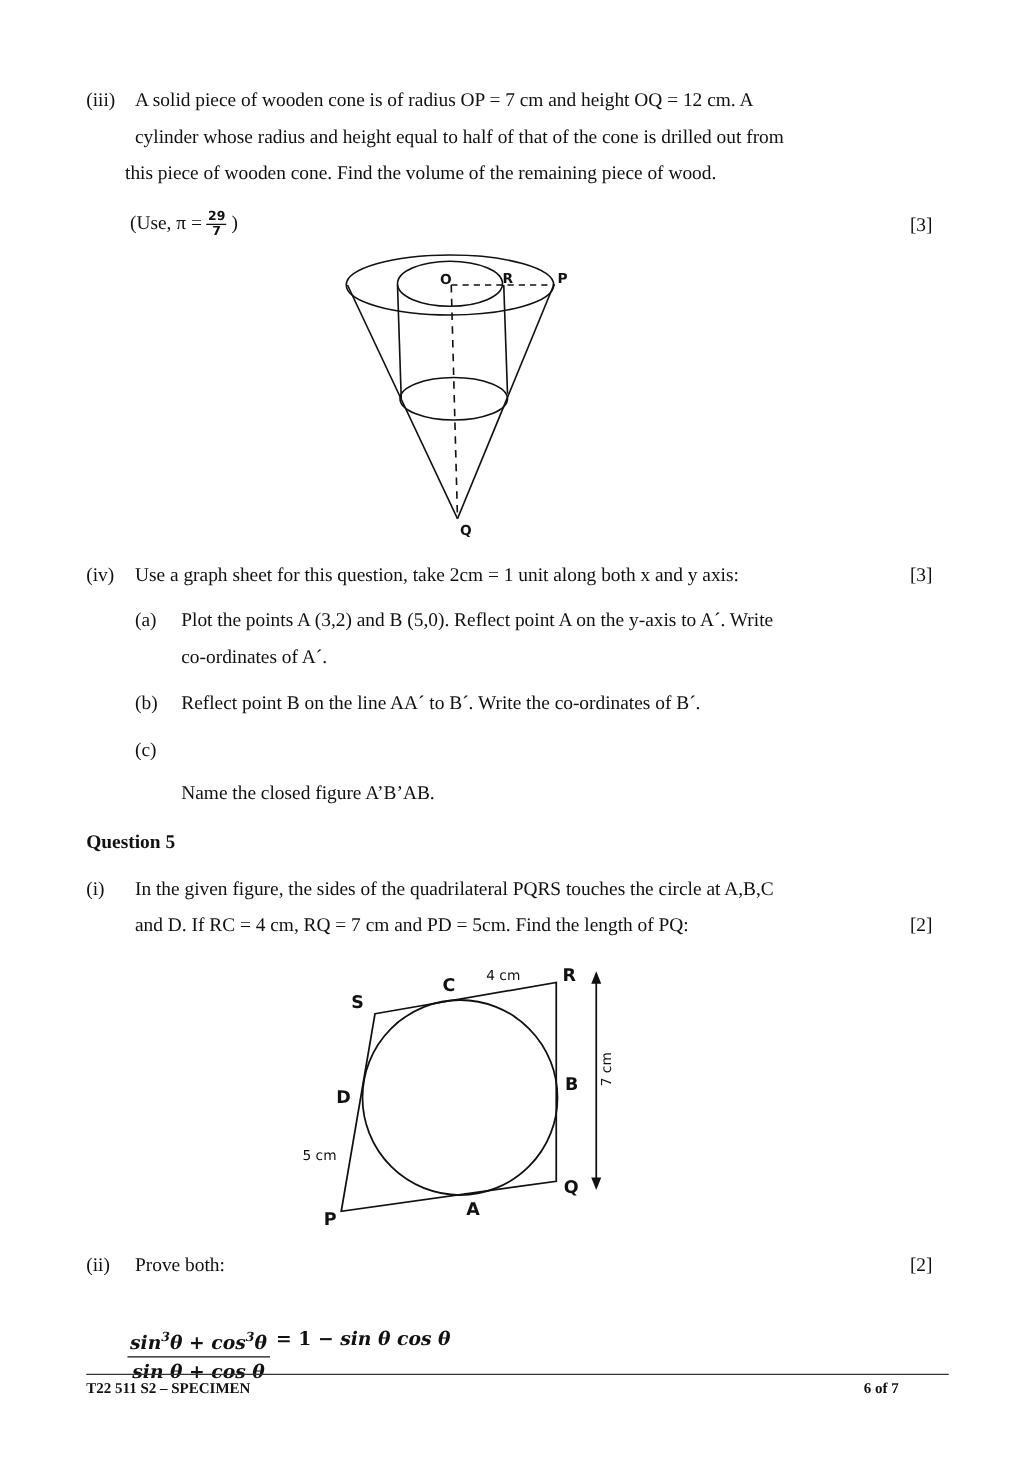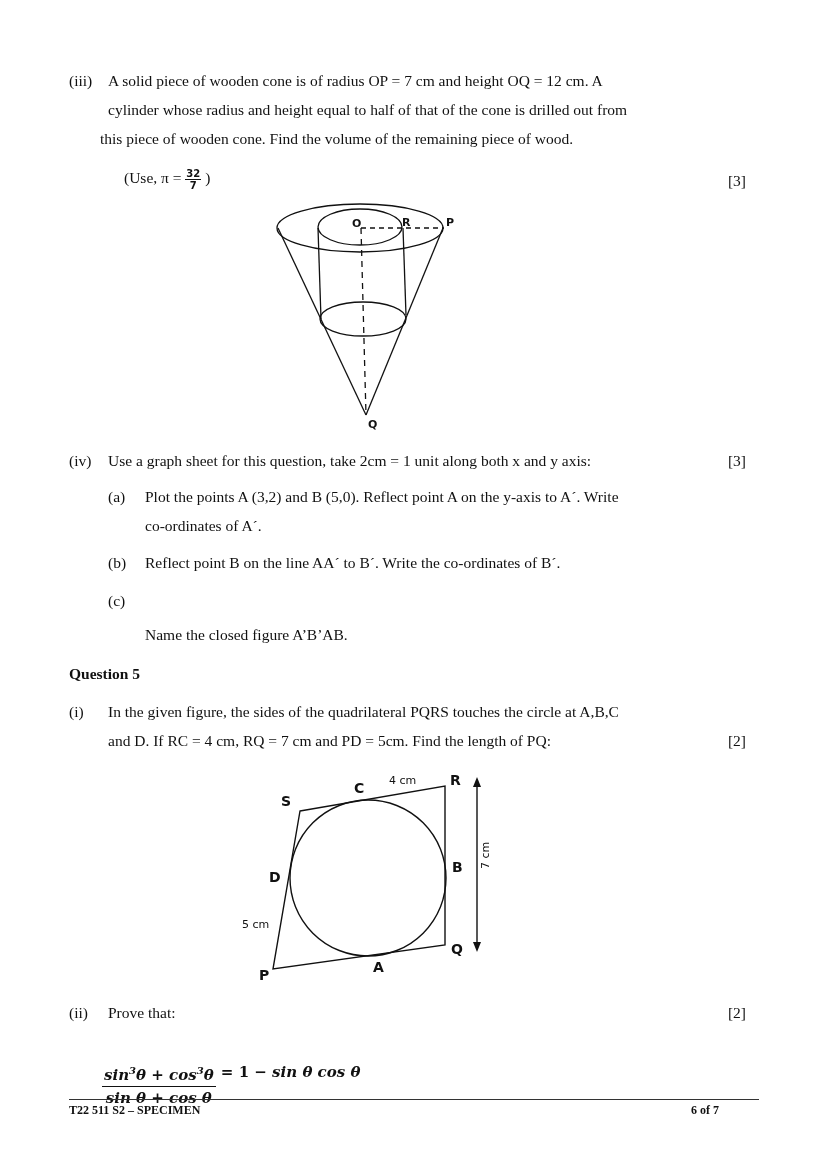--- a/index.html
+++ b/index.html
@@ -24,22 +24,22 @@
   .sans-lbl { font-family: "DejaVu Sans", sans-serif; }
 </style>
 </head>
 <body>
 
 <div class="line" style="left:69px; top:72px;">(iii)</div>
 <div class="line" style="left:108px; top:72px;">A solid piece of wooden cone is of radius OP = 7 cm and height OQ = 12 cm. A</div>
 <div class="line" style="left:108px; top:101px;">cylinder whose   radius and height equal to half of that of the cone is drilled out from</div>
 <div class="line" style="left:100px; top:130px;">this piece of wooden cone. Find the volume of the remaining piece of wood.</div>
 
-<div class="line" style="left:124px; top:168px;">
-  <span>(Use, π = </span><span class="frac"><span class="num">32</span><span class="den">7</span></span><span> )</span>
+<div class="line" style="left:104px; top:168px;">
+  <span>(Use, π = </span><span class="frac"><span class="num">29</span><span class="den">7</span></span><span> )</span>
 </div>
 <div class="marks line" style="top:172px;">[3]</div>
 
 <svg class="abs" style="left:270px; top:195px;" width="200" height="240" viewBox="0 0 200 240">
   <g fill="none" stroke="#111" stroke-width="1.3">
     <ellipse cx="90" cy="33" rx="83" ry="24"></ellipse>
     <ellipse cx="90" cy="32" rx="42" ry="18"></ellipse>
     <ellipse cx="93" cy="124" rx="43" ry="17"></ellipse>
     <line x1="48" y1="33" x2="51" y2="124"></line>
     <line x1="133" y1="33" x2="136" y2="120"></line>
@@ -96,21 +96,21 @@
     <text x="143" y="207">A</text>
   </g>
   <g font-family="DejaVu Sans, sans-serif" font-size="11" fill="#111">
     <text x="159" y="19">4 cm</text>
     <text x="12" y="163">5 cm</text>
     <text x="0" y="0" transform="translate(259,104) rotate(-90)">7 cm</text>
   </g>
 </svg>
 
 <div class="line" style="left:69px; top:1004px;">(ii)</div>
-<div class="line" style="left:108px; top:1004px;">Prove that:</div>
+<div class="line" style="left:108px; top:1004px;">Prove both:</div>
 <div class="marks line" style="top:1004px;">[2]</div>
 
 <div class="line math" style="left:102px; top:1038px;">
   <span class="eq-frac">
     <span class="num"><span>sin</span><sup style="font-size:10px;">3</sup><span>θ</span><span class="up"> + </span><span>cos</span><sup style="font-size:10px;">3</sup><span>θ</span></span>
     <span class="den">sin θ + cos θ</span>
   </span><span class="up"> = </span><span class="up">1</span><span> − sin θ cos θ</span>
 </div>
 
 <div class="footer-rule"></div>

